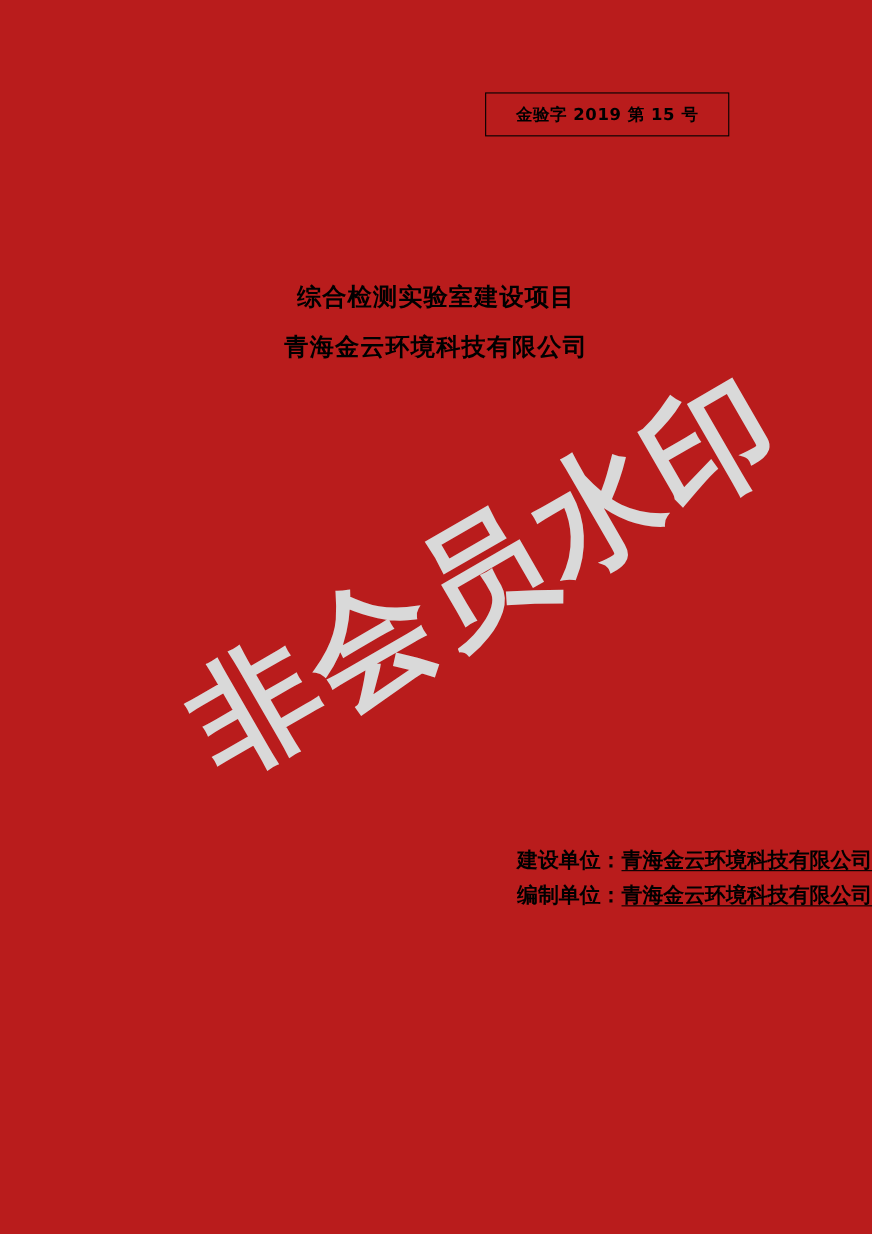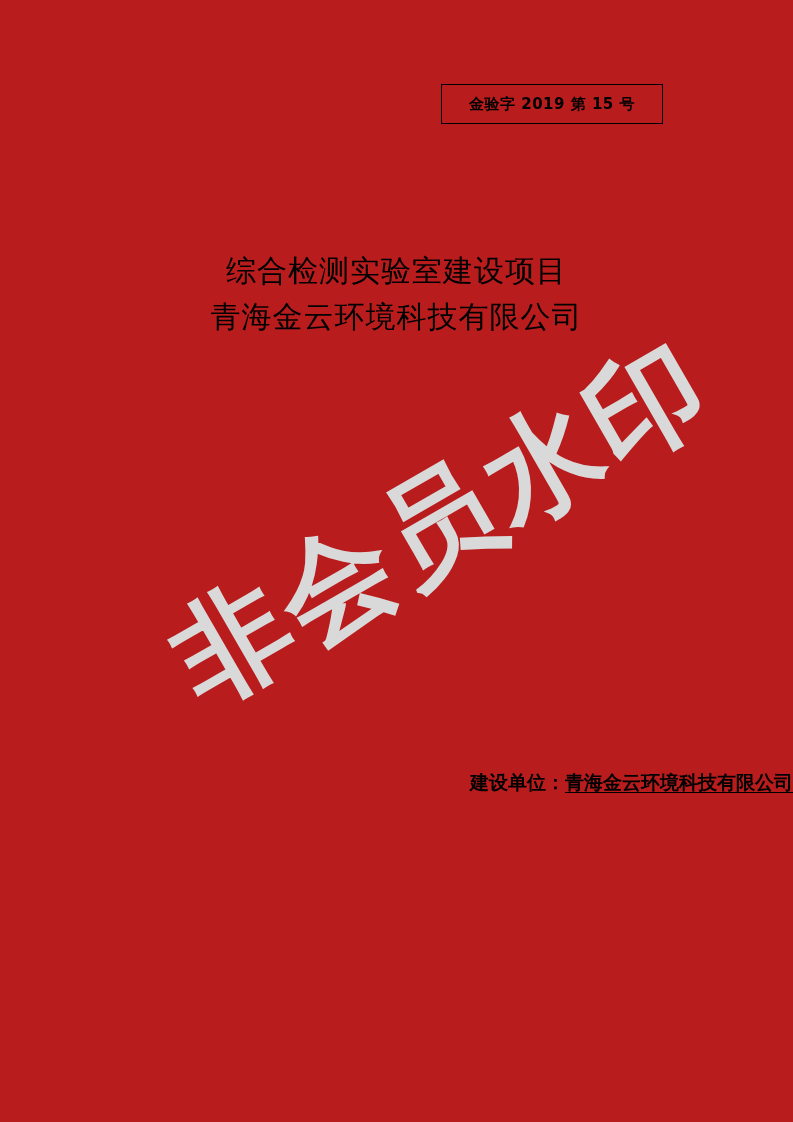--- a/index.html
+++ b/index.html
@@ -42,22 +42,22 @@
   
   .title-block {
     position: absolute;
     top: 248px;
     left: 0;
     width: 793px;
     text-align: center;
   }
   .title-line {
     font-family: "DejaVu Sans", "Liberation Sans", sans-serif;
-    font-size: 30px;
-    font-weight: normal;
+    font-size: 22px;
+    font-weight: bold;
     color: #000000;
     line-height: 46px;
     letter-spacing: 1px;
   }
   
   .watermark {
     position: absolute;
     top: 380px;
     left: 150px;
     width: 500px;
@@ -138,16 +138,19 @@
   </div>
 
   <div class="watermark">
     <div class="watermark-text">非会员水印</div>
   </div>
 
   <div class="units-block">
     <div class="unit-row">
       <span class="unit-label">建设单位：</span><span class="unit-value">青海金云环境科技有限公司</span>
     </div>
+    <div class="unit-row">
+      <span class="unit-label">编制单位：</span><span class="unit-value">青海金云环境科技有限公司</span>
+    </div>
   </div>
 
 
 </div>
 
 </body></html>

